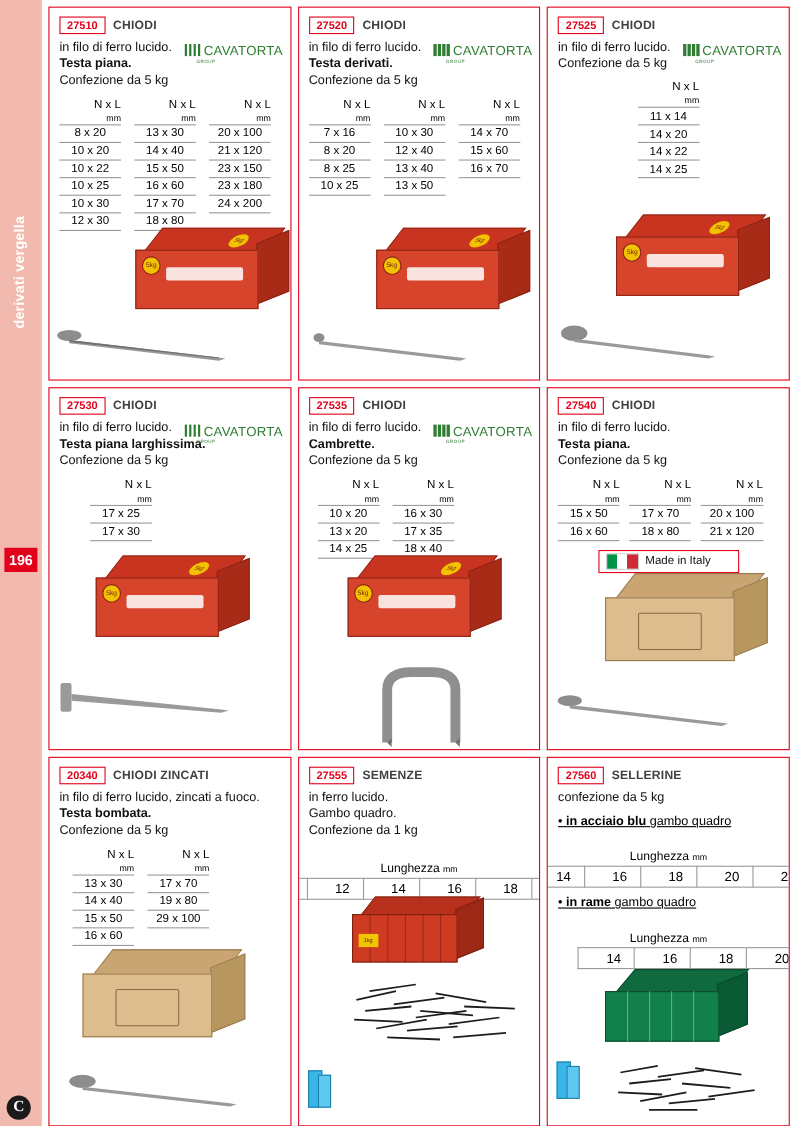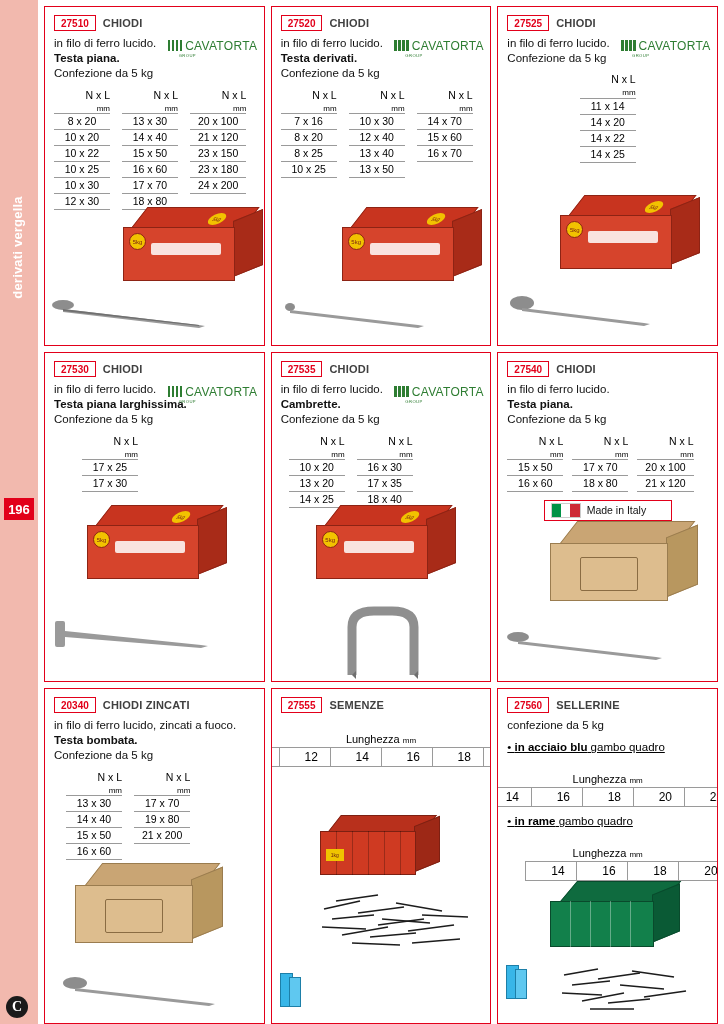--- a/index.html
+++ b/index.html
@@ -561,41 +561,46 @@
         <div class="hdr"><span>N x L</span><br><span class="mm">mm</span></div>
         <div class="row">13 x 30</div>
         <div class="row">14 x 40</div>
         <div class="row">15 x 50</div>
         <div class="row">16 x 60</div>
       </div>
       <div class="tbl">
         <div class="hdr"><span>N x L</span><br><span class="mm">mm</span></div>
         <div class="row">17 x 70</div>
         <div class="row">19 x 80</div>
-        <div class="row">21 x 200</div>
+        <div class="row">29 x 100</div>
       </div>
     </div>
     <div class="art" style="height:160px;">
       <div class="box-brown" style="left:30px; top:0px; width:170px; height:95px;">
         <div class="top"></div>
           <div class="side"></div>
           <div class="front"></div>
         <div class="label"></div>
       </div>
       <svg class="nail-wrap" style="left:14px; top:100px;" width="190" height="58" viewBox="0 0 190 58">
         <ellipse cx="16" cy="20" rx="12" ry="6" fill="#8d8d8d"></ellipse>
         <path d="M16 25 L150 40 L156 41 L150 43 L16 28 Z" fill="#9a9a9a"></path>
       </svg>
     </div>
   </div>
 
   <div class="cell">
     <div class="cell-head">
       <span class="code">27555</span>
       <span class="cat">SEMENZE</span>
+    </div>
+    <div class="desc">
+      <div>in ferro lucido.</div>
+      <div>Gambo quadro.</div>
+      <div>Confezione da 1 kg</div>
     </div>
     <div class="len-title">
       <span>Lunghezza</span>
       <span class="mm">mm</span>
     </div>
     <div class="len-row">
       <div>10</div>
       <div>12</div>
       <div>14</div>
       <div>16</div>

